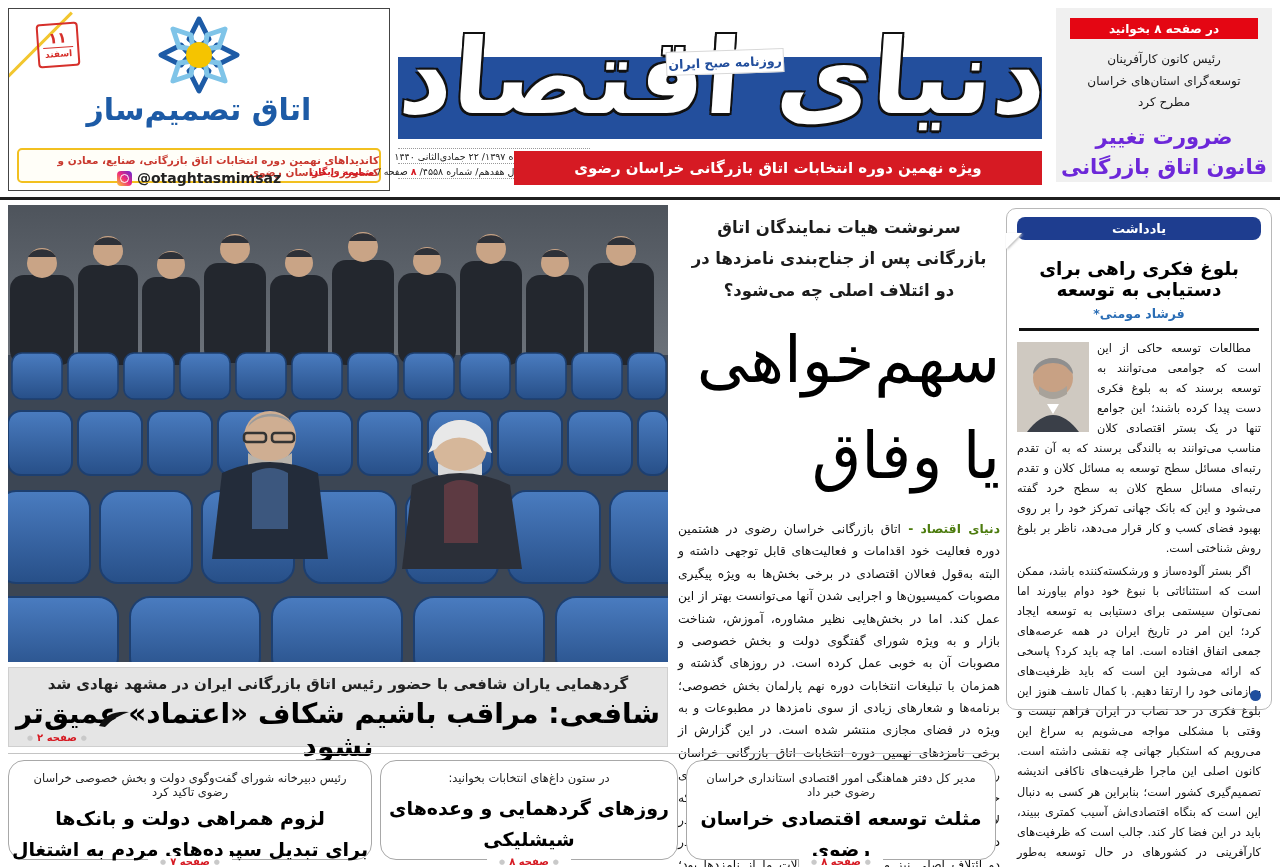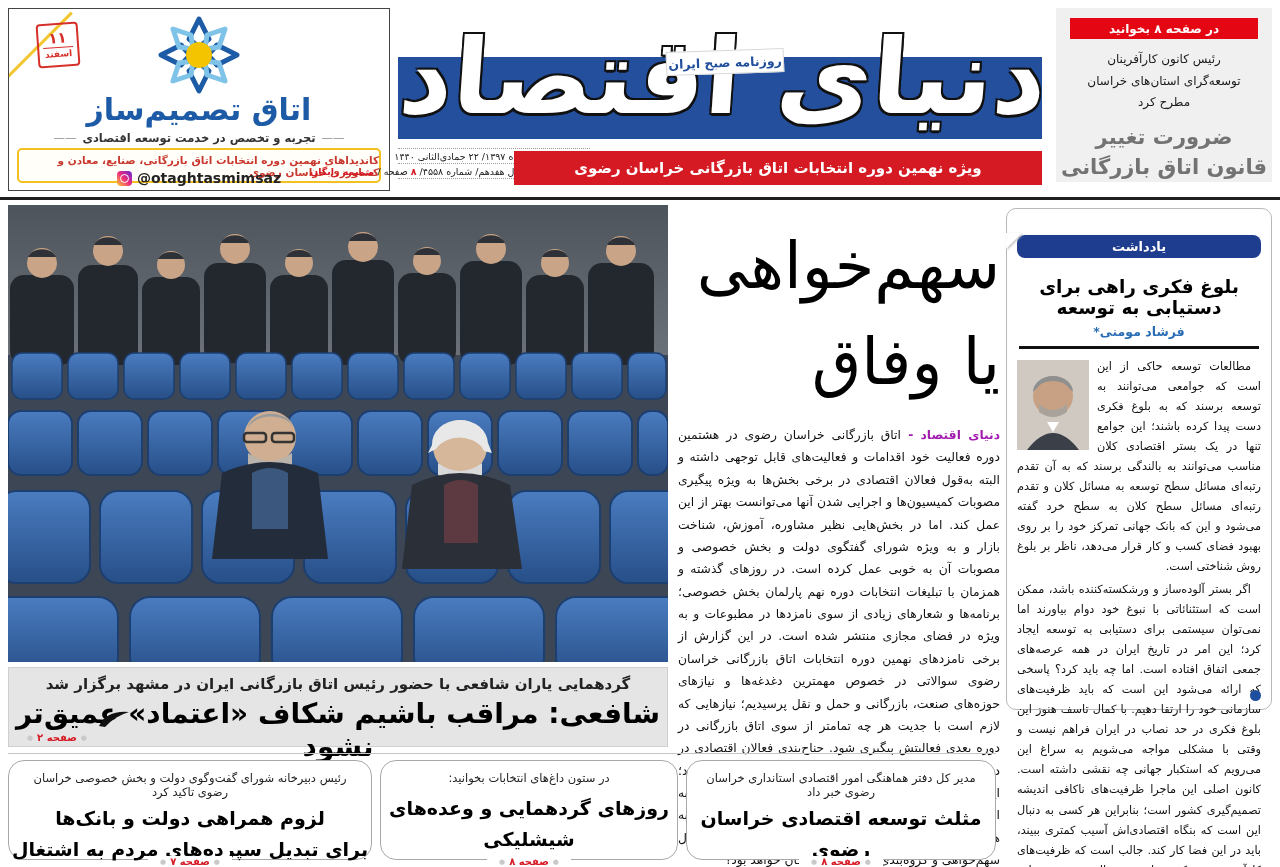--- a/index.html
+++ b/index.html
@@ -73,21 +73,21 @@
   .masthead-dates .row { border-top:1px dotted #999; padding:2px 0 1px; text-align:left; white-space:nowrap; }
   .masthead-dates .row:last-child { border-bottom:1px dotted #999; }
   .red-txt { color:#d61a23; font-weight:bold; }
 
   
   .tr-box { left:1056px; top:8px; width:216px; height:174px; background:#f0f0f0; }
   .tr-bar { margin:10px auto 0; width:188px; height:21px; background:#e40613; color:#fff;
     font-size:12px; font-weight:bold; display:flex; align-items:center; justify-content:center; }
   .tr-kicker { margin-top:10px; text-align:center; font-size:12px; line-height:1.8; color:#1a1a1a; padding:0 24px; }
   .tr-headline { margin-top:8px; text-align:center; font-size:21px; font-weight:900; line-height:1.45;
-    white-space:pre-line; color:#737373; }
+    white-space:pre-line; color:#6d28d9; }
 
   
   
   .photo { left:8px; top:205px; width:660px; height:457px; background:#555; overflow:hidden; }
 
   
   .caption-box { left:8px; top:667px; width:660px; height:80px; background:#e5e5e5;
     border:1px solid #cfcfcf; }
   .caption-kicker { text-align:center; font-size:15px; font-weight:bold; color:#222; margin-top:7px; }
   .caption-headline { text-align:center; font-size:28px; font-weight:900; color:#000; margin-top:4px; }
@@ -96,25 +96,25 @@
 
   .ref-red { color:#d61a23; font-weight:bold; }
   .dots::before, .dots::after { content:"●"; color:#c9c9c9; font-size:7px; vertical-align:middle; margin:0 4px; }
 
   
   .lead-col { left:678px; top:212px; width:322px; height:540px; }
   .lead-kicker { text-align:center; font-size:16.5px; font-weight:bold; color:#1c1c1c; line-height:1.9; padding:0 4px; }
   .lead-headline { text-align:right; font-size:64px; font-weight:400; color:#000; line-height:1.5;
     white-space:pre-line; margin-top:6px; letter-spacing:-1px; }
   .lead-body { margin-top:14px; font-size:12.3px; line-height:1.82; text-align:justify; color:#111; }
-  .lead-dateline { color:#a21caf; font-weight:bold; }
+  .lead-dateline { color:#4d7c0f; font-weight:bold; }
 
   
   .note-col { left:1006px; top:208px; width:266px; height:502px;
-    border:1px solid #b8b8b8; border-radius:10px; background:#fff; padding:26px 10px 10px; }
+    border:1px solid #b8b8b8; border-radius:10px; background:#fff; padding:8px 10px 10px; }
   .note-fold { position:absolute; left:-1px; top:24px; width:0; height:0;
     border-top:16px solid #fff; border-right:16px solid transparent;
     filter:drop-shadow(1px 1px 1px #bbb); }
   .note-bar { width:100%; height:23px; background:#1e3d8f; border-radius:8px; color:#fff;
     display:flex; align-items:center; justify-content:center; font-size:13px; font-weight:bold; }
   .note-headline { text-align:center; font-size:18.5px; font-weight:900; color:#000; margin-top:18px; }
   .note-author { text-align:center; font-size:12.5px; font-weight:bold; color:#2a6db5; margin-top:6px; }
   .note-hr { height:2.5px; background:#111; margin:7px 2px 8px; }
   .note-body { font-size:11.3px; line-height:1.78; text-align:justify; color:#111; }
   .note-body p { margin-bottom:2px; text-indent:10px; }
@@ -156,21 +156,20 @@
           <path d="M-26,-26 L-8,-20 L-6,-6 L-20,-8 Z"></path>
           <path d="M26,-26 L8,-20 L6,-6 L20,-8 Z"></path>
           <path d="M-26,26 L-8,20 L-6,6 L-20,8 Z"></path>
           <path d="M26,26 L8,20 L6,6 L20,8 Z"></path>
         </g>
         <circle r="13" fill="#f5c400"></circle>
       </g>
     </svg>
   </div>
   <div class="ad-brand">اتاق تصمیم‌ساز</div>
-  <div class="ad-tagline">تجربه و تخصص در خدمت توسعه اقتصادی</div>
   <div class="ad-candidates">کاندیداهای نهمین دوره انتخابات اتاق بازرگانی، صنایع، معادن و کشاورزی خراسان رضوی</div>
   <div class="ad-insta">
     <span class="insta-icon"></span>
     <span>@otaghtasmimsaz</span>
   </div>
 </div>
 
 <div class="abs masthead">
   <div class="masthead-band"></div>
   <div class="masthead-subbox">روزنامه صبح ایران</div>
@@ -306,31 +305,32 @@
       <path d="M424,240 a28 24 0 0 1 56,-2 l4,10 -8,-2 a26 20 0 0 0 -48,-2 l-8,4 z" fill="#e8e8e8"></path>
       <path d="M430,258 q22,16 44,0 l0,12 q-22,12 -44,0 z" fill="#d9d9d9"></path>
       <path d="M404,280 q48,-24 98,0 l12,84 -120,0 z" fill="#2b2f38"></path>
       <path d="M436,280 q16,-10 34,0 l0,58 -34,0 z" fill="#5d3a42"></path>
     </g>
   </svg>
 </div>
 
 <div class="abs caption-box">
 
-  <div class="caption-kicker">گردهمایی یاران شافعی با حضور رئیس اتاق بازرگانی ایران در مشهد برگزار شد</div>
+  <div class="caption-kicker">گردهمایی یاران شافعی با حضور رئیس اتاق بازرگانی ایران در مشهد نهادی شد</div>
   <div class="caption-headline">شافعی: مراقب باشیم شکاف «اعتماد» عمیق‌تر نشود</div>
   <div class="caption-swoosh">
     <svg width="34" height="20" viewBox="0 0 34 20">
         <path d="M2,18 Q10,2 32,4 Q18,8 8,19 Z" fill="#111"></path>
       </svg>
   </div>
   <div class="caption-ref dots"><span class="ref-red">صفحه ۲</span></div>
 </div>
 
 <div class="abs lead-col">
+  <div class="lead-kicker">سرنوشت هیات نمایندگان اتاق بازرگانی پس از جناح‌بندی نامزدها در دو ائتلاف اصلی چه می‌شود؟</div>
   <div class="lead-headline">سهم‌خواهی
 یا وفاق</div>
   <p class="lead-body"><span class="lead-dateline">دنیای اقتصاد - </span><span>اتاق بازرگانی خراسان رضوی در هشتمین دوره فعالیت خود اقدامات و فعالیت‌های قابل توجهی داشته و البته به‌قول فعالان اقتصادی در برخی بخش‌ها به ویژه پیگیری مصوبات کمیسیون‌ها و اجرایی شدن آنها می‌توانست بهتر از این عمل کند. اما در بخش‌هایی نظیر مشاوره، آموزش، شناخت بازار و به ویژه شورای گفتگوی دولت و بخش خصوصی و مصوبات آن به خوبی عمل کرده است. در روزهای گذشته و همزمان با تبلیغات انتخابات دوره نهم پارلمان بخش خصوصی؛ برنامه‌ها و شعارهای زیادی از سوی نامزدها در مطبوعات و به ویژه در فضای مجازی منتشر شده است. در این گزارش از برخی نامزدهای نهمین دوره انتخابات اتاق بازرگانی خراسان رضوی سوالاتی در خصوص مهمترین دغدغه‌ها و نیازهای حوزه‌های صنعت، بازرگانی و حمل و نقل پرسیدیم؛ نیازهایی که لازم است با جدیت هر چه تمامتر از سوی اتاق بازرگانی در دوره بعدی فعالیتش پیگیری شود. جناح‌بندی فعالان اقتصادی در دو ائتلاف اصلی نیز موضوع دیگر سوالات ما از نامزدها بود؛ اینکه پس از پیروزی هر یک از نامزدها در این انتخابات و غلبه احتمالی یک ائتلاف بر دیگری در تعداد افراد راه یافته از آن به هیات نمایندگان اتاق بازرگانی خراسان رضوی، آیا احتمال سهم‌خواهی و گروه‌بندی در هیات نمایندگان خواهد بود؟</span></p>
 
 </div>
 
 <div class="abs note-col">
   <div class="note-fold"></div>
   <div class="note-bar">یادداشت</div>
   <div class="note-headline">بلوغ فکری راهی برای دستیابی به توسعه</div>

